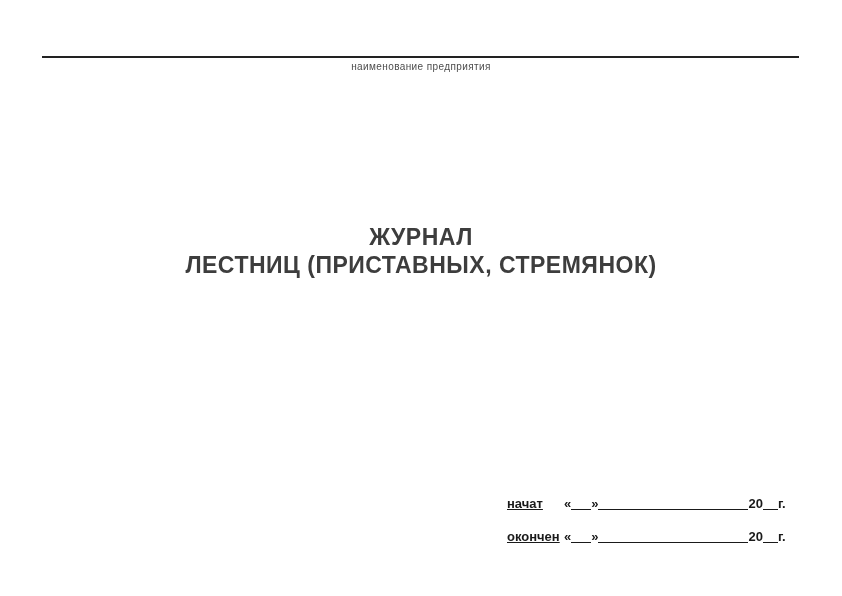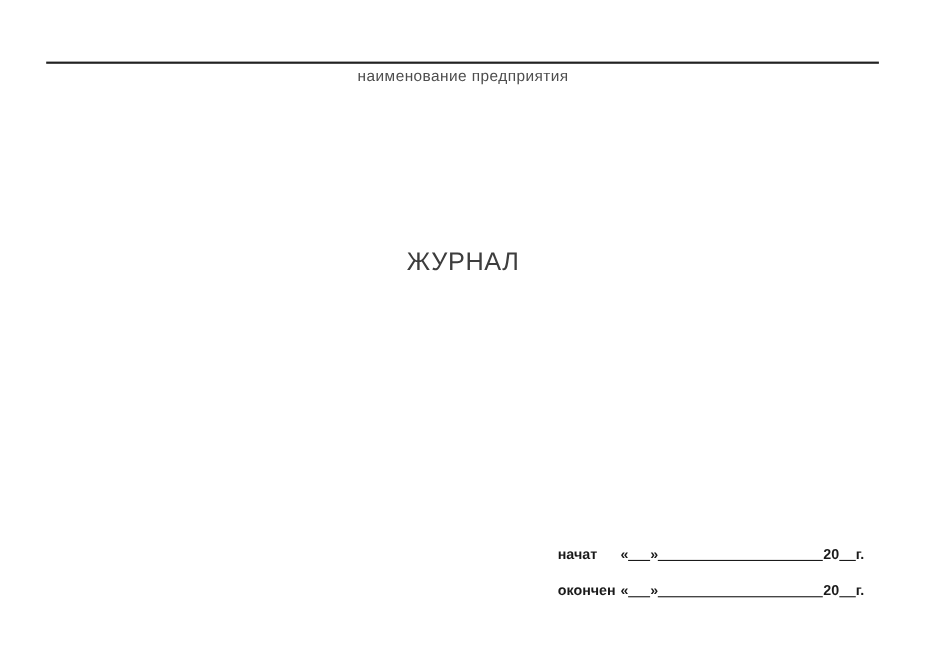--- a/index.html
+++ b/index.html
@@ -24,37 +24,37 @@
     width: 757px;
     height: 0;
     border-top: 2px solid #222222;
   }
   .header-caption {
     position: absolute;
     left: 0;
     top: 61px;
     width: 842px;
     text-align: center;
-    font-size: 14px;
+    font-size: 10px;
     letter-spacing: 0.4px;
     color: #4d4d4d;
   }
 
   
   .title-block {
     position: absolute;
     left: 0;
     top: 223px;
     width: 842px;
     text-align: center;
     color: #3d3d3d;
     font-size: 23px;
     line-height: 28px;
     letter-spacing: 0.5px;
-    font-weight: 400;
+    font-weight: 700;
   }
 
   
   .form-block {
     position: absolute;
     left: 507px;
     top: 496px;
     width: 300px;
     color: #1a1a1a;
     font-weight: bold;
@@ -63,20 +63,21 @@
   .form-row {
     display: flex;
     align-items: baseline;
     height: 16px;
     margin-bottom: 17px;
     white-space: nowrap;
   }
   .form-row .label {
     display: inline-block;
     width: 57px;
+    text-decoration: underline;
   }
   .blank {
     display: inline-block;
     height: 4px;
     border-bottom: 1.5px solid #1a1a1a;
     transform: translateY(2px);
   }
   .blank.day   { width: 20px; }
   .blank.month { width: 150px; }
   .blank.year  { width: 15px; }
@@ -85,20 +86,21 @@
 </head>
 <body>
 
 <div class="page">
 
   <div class="header-rule"></div>
   <div class="header-caption">наименование предприятия</div>
 
   <div class="title-block">
     <div>ЖУРНАЛ</div>
+    <div>ЛЕСТНИЦ (ПРИСТАВНЫХ, СТРЕМЯНОК)</div>
   </div>
 
   <div class="form-block">
 
     <div class="form-row">
       <span class="label">начат</span>
       <span class="quote">«</span>
       <span class="blank day"></span>
       <span class="quote">»</span>
       <span class="blank month"></span>

